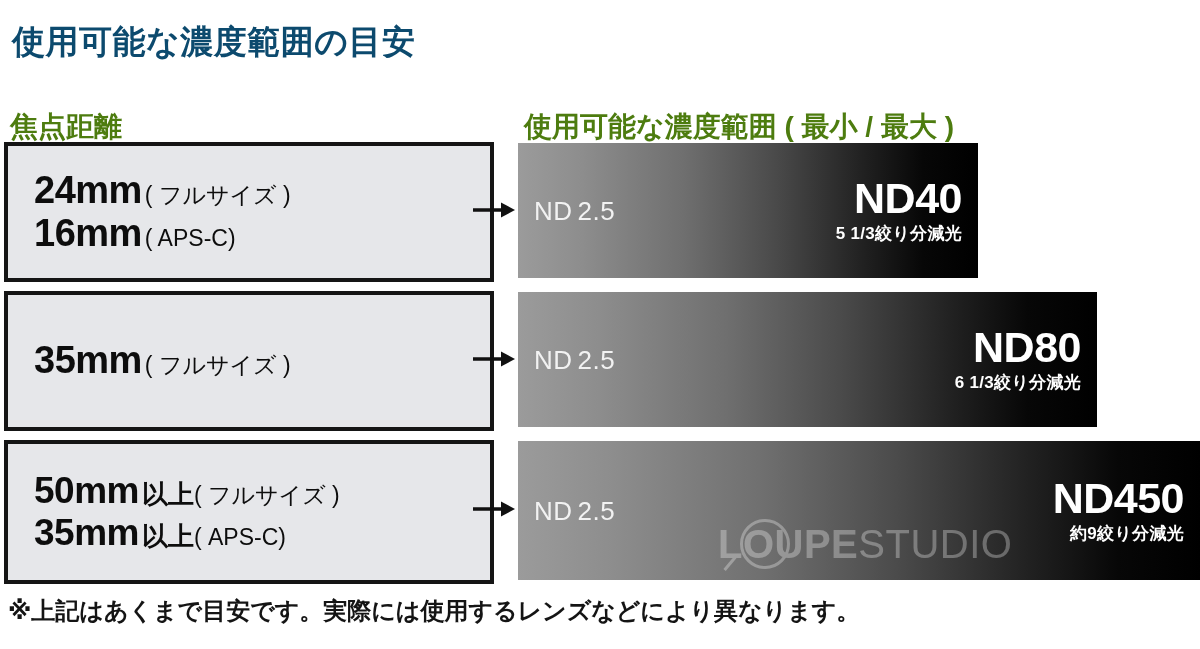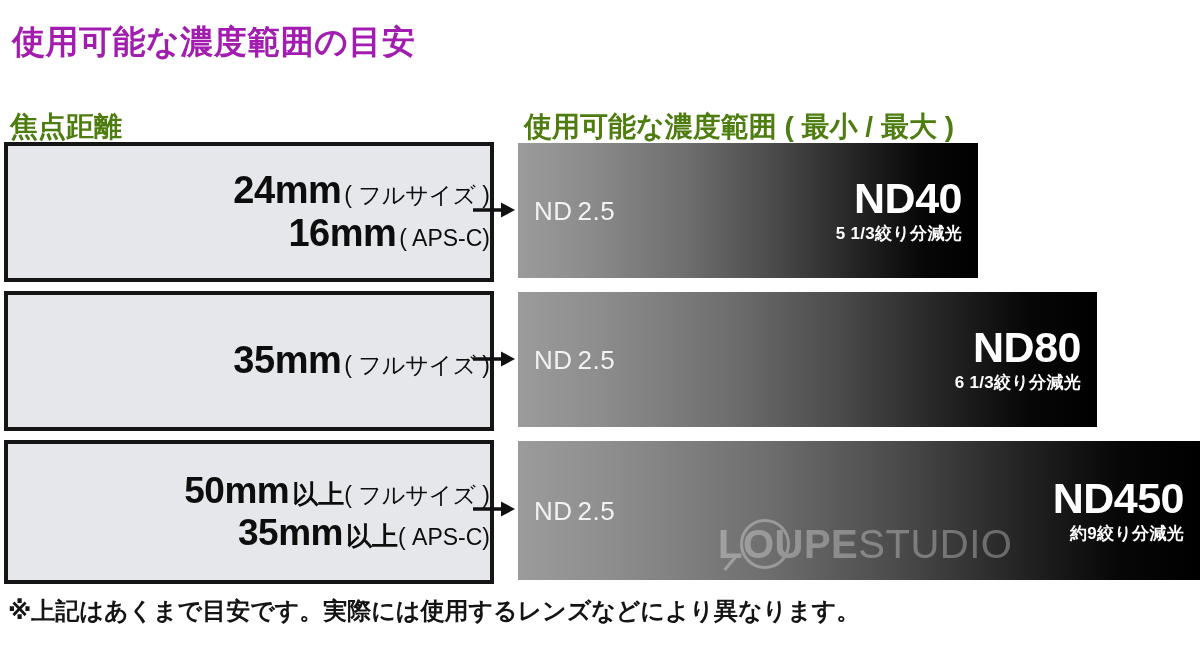--- a/index.html
+++ b/index.html
@@ -18,21 +18,21 @@
   }
 
   
   .page-title {
     position: absolute;
     left: 12px;
     top: 20px;
     font-size: 33px;
     font-weight: bold;
     letter-spacing: 0.5px;
-    color: #a21caf;
+    color: #0c4a6e;
     white-space: nowrap;
   }
 
   
   .col-header {
     position: absolute;
     font-size: 28px;
     font-weight: bold;
     color: #4d7c0f;
     white-space: nowrap;
@@ -45,21 +45,20 @@
     position: absolute;
     left: 4px;
     width: 456px;
     border: 4px solid #151515;
     background: #e6e7ea;
     box-sizing: content-box;
     display: flex;
     flex-direction: column;
     justify-content: center;
     padding-left: 26px;
-    text-align: right;
   }
   .focal-box.r1 { top: 142px; height: 132px; }
   .focal-box.r2 { top: 291px; height: 132px; }
   .focal-box.r3 { top: 440px; height: 136px; }
 
   .focal-line {
     white-space: nowrap;
     line-height: 1.14;
     color: #0d0d0d;
   }

